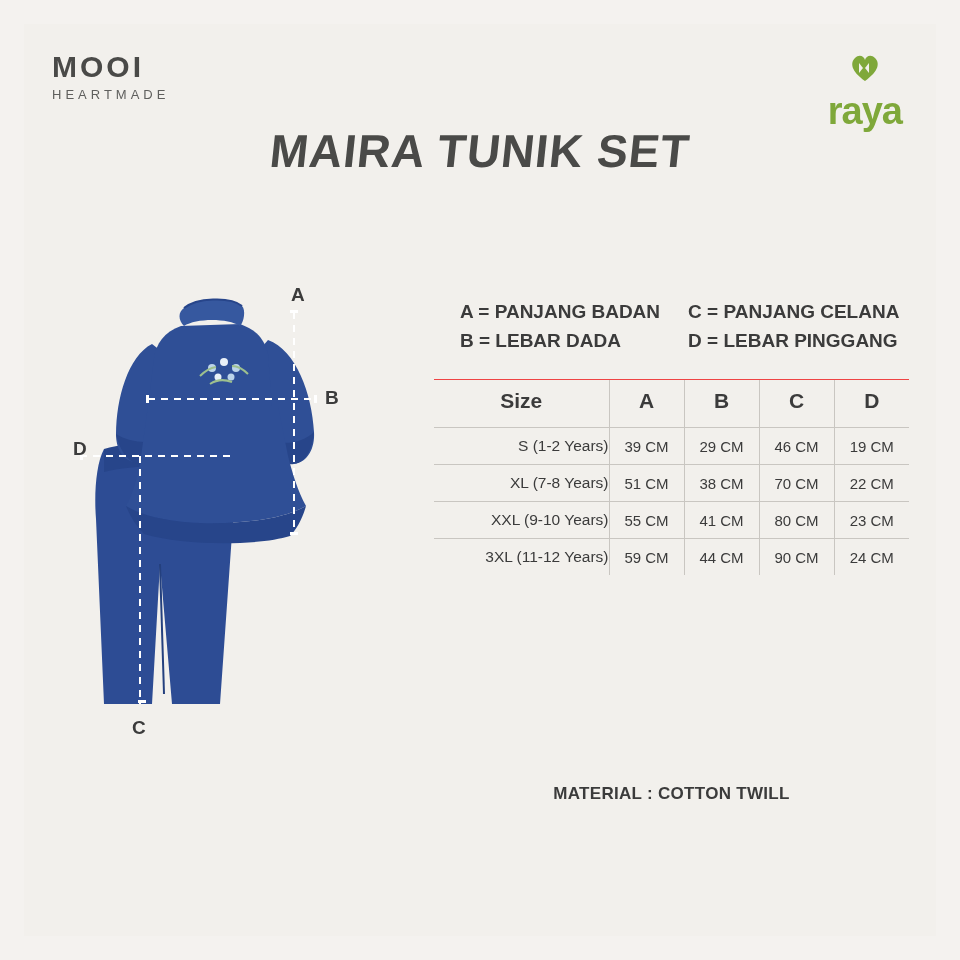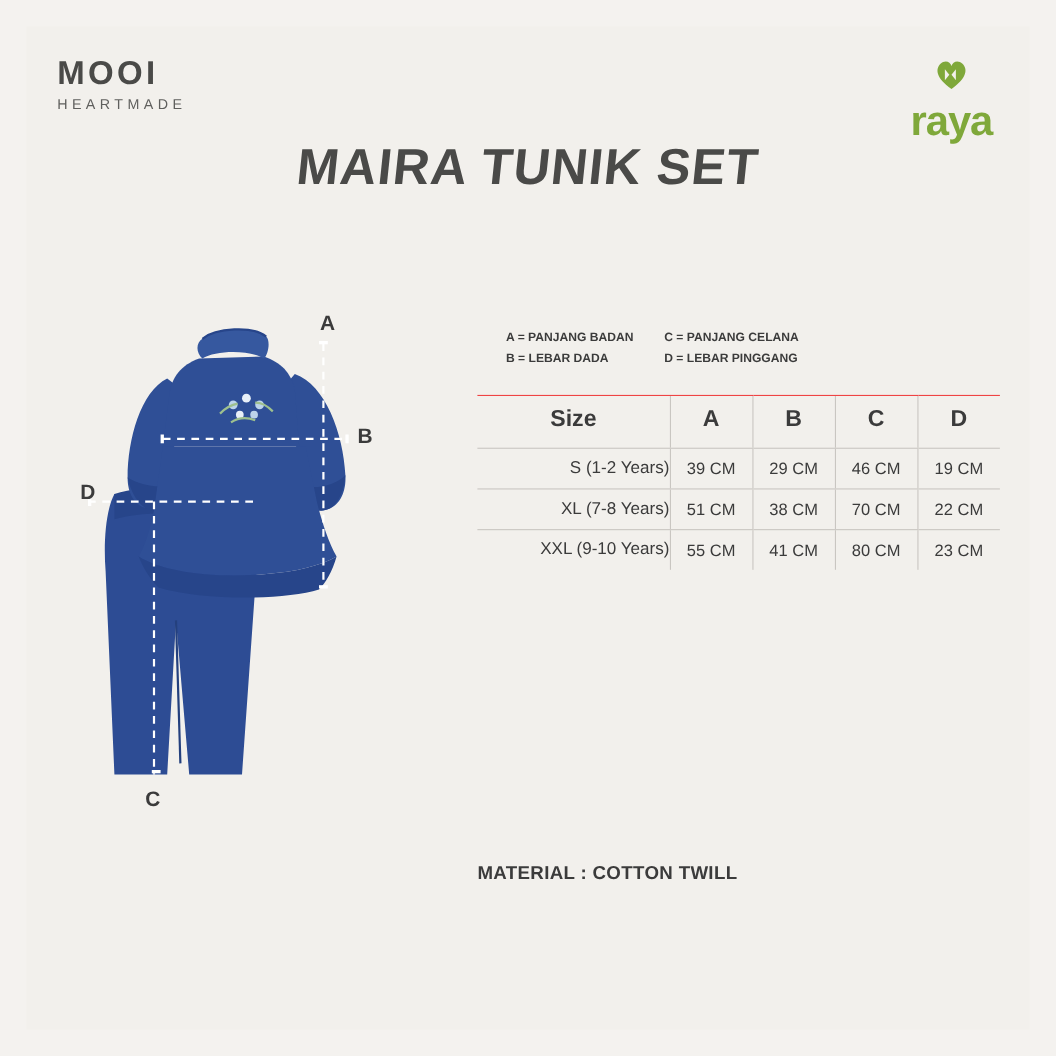--- a/index.html
+++ b/index.html
@@ -113,21 +113,21 @@
     font-weight: bold;
     color: #4a4a48;
     letter-spacing: 0.5px;
     margin-left: 26px;
   }
   .legend {
     margin-top: 22px;
     margin-left: 26px;
     display: flex;
     gap: 28px;
-    font-size: 11px;
+    font-size: 19px;
     font-weight: bold;
     color: #3b3b3b;
     align-items: flex-end;
   }
   .legend-col > div { margin-bottom: 7px; white-space: nowrap; }
 
   table.size-table {
     margin-top: 20px;
     border-collapse: collapse;
     width: 475px;
@@ -158,20 +158,21 @@
   }
   table.size-table tr:last-child td { border-bottom: none; }
   col.c-size { width: 175px; }
   col.c-val { width: 75px; }
 
   .material {
     position: absolute;
     left: 410px;
     top: 760px;
     width: 475px;
+    text-align: center;
     font-size: 17px;
     font-weight: bold;
     color: #3b3b3b;
     letter-spacing: 0.3px;
   }
 </style>
 </head>
 <body>
 
 <div class="page">
@@ -299,19 +300,26 @@
             <td>70 CM</td>
             <td>22 CM</td>
           </tr>
           <tr>
             <td class="size-name">XXL (9-10 Years)</td>
             <td>55 CM</td>
             <td>41 CM</td>
             <td>80 CM</td>
             <td>23 CM</td>
           </tr>
+          <tr>
+            <td class="size-name">3XL (11-12 Years)</td>
+            <td>59 CM</td>
+            <td>44 CM</td>
+            <td>90 CM</td>
+            <td>24 CM</td>
+          </tr>
         </tbody>
       </table>
     </div>
 
     <div class="material">MATERIAL : COTTON TWILL</div>
   </div>
 </div>
 
 </body></html>

